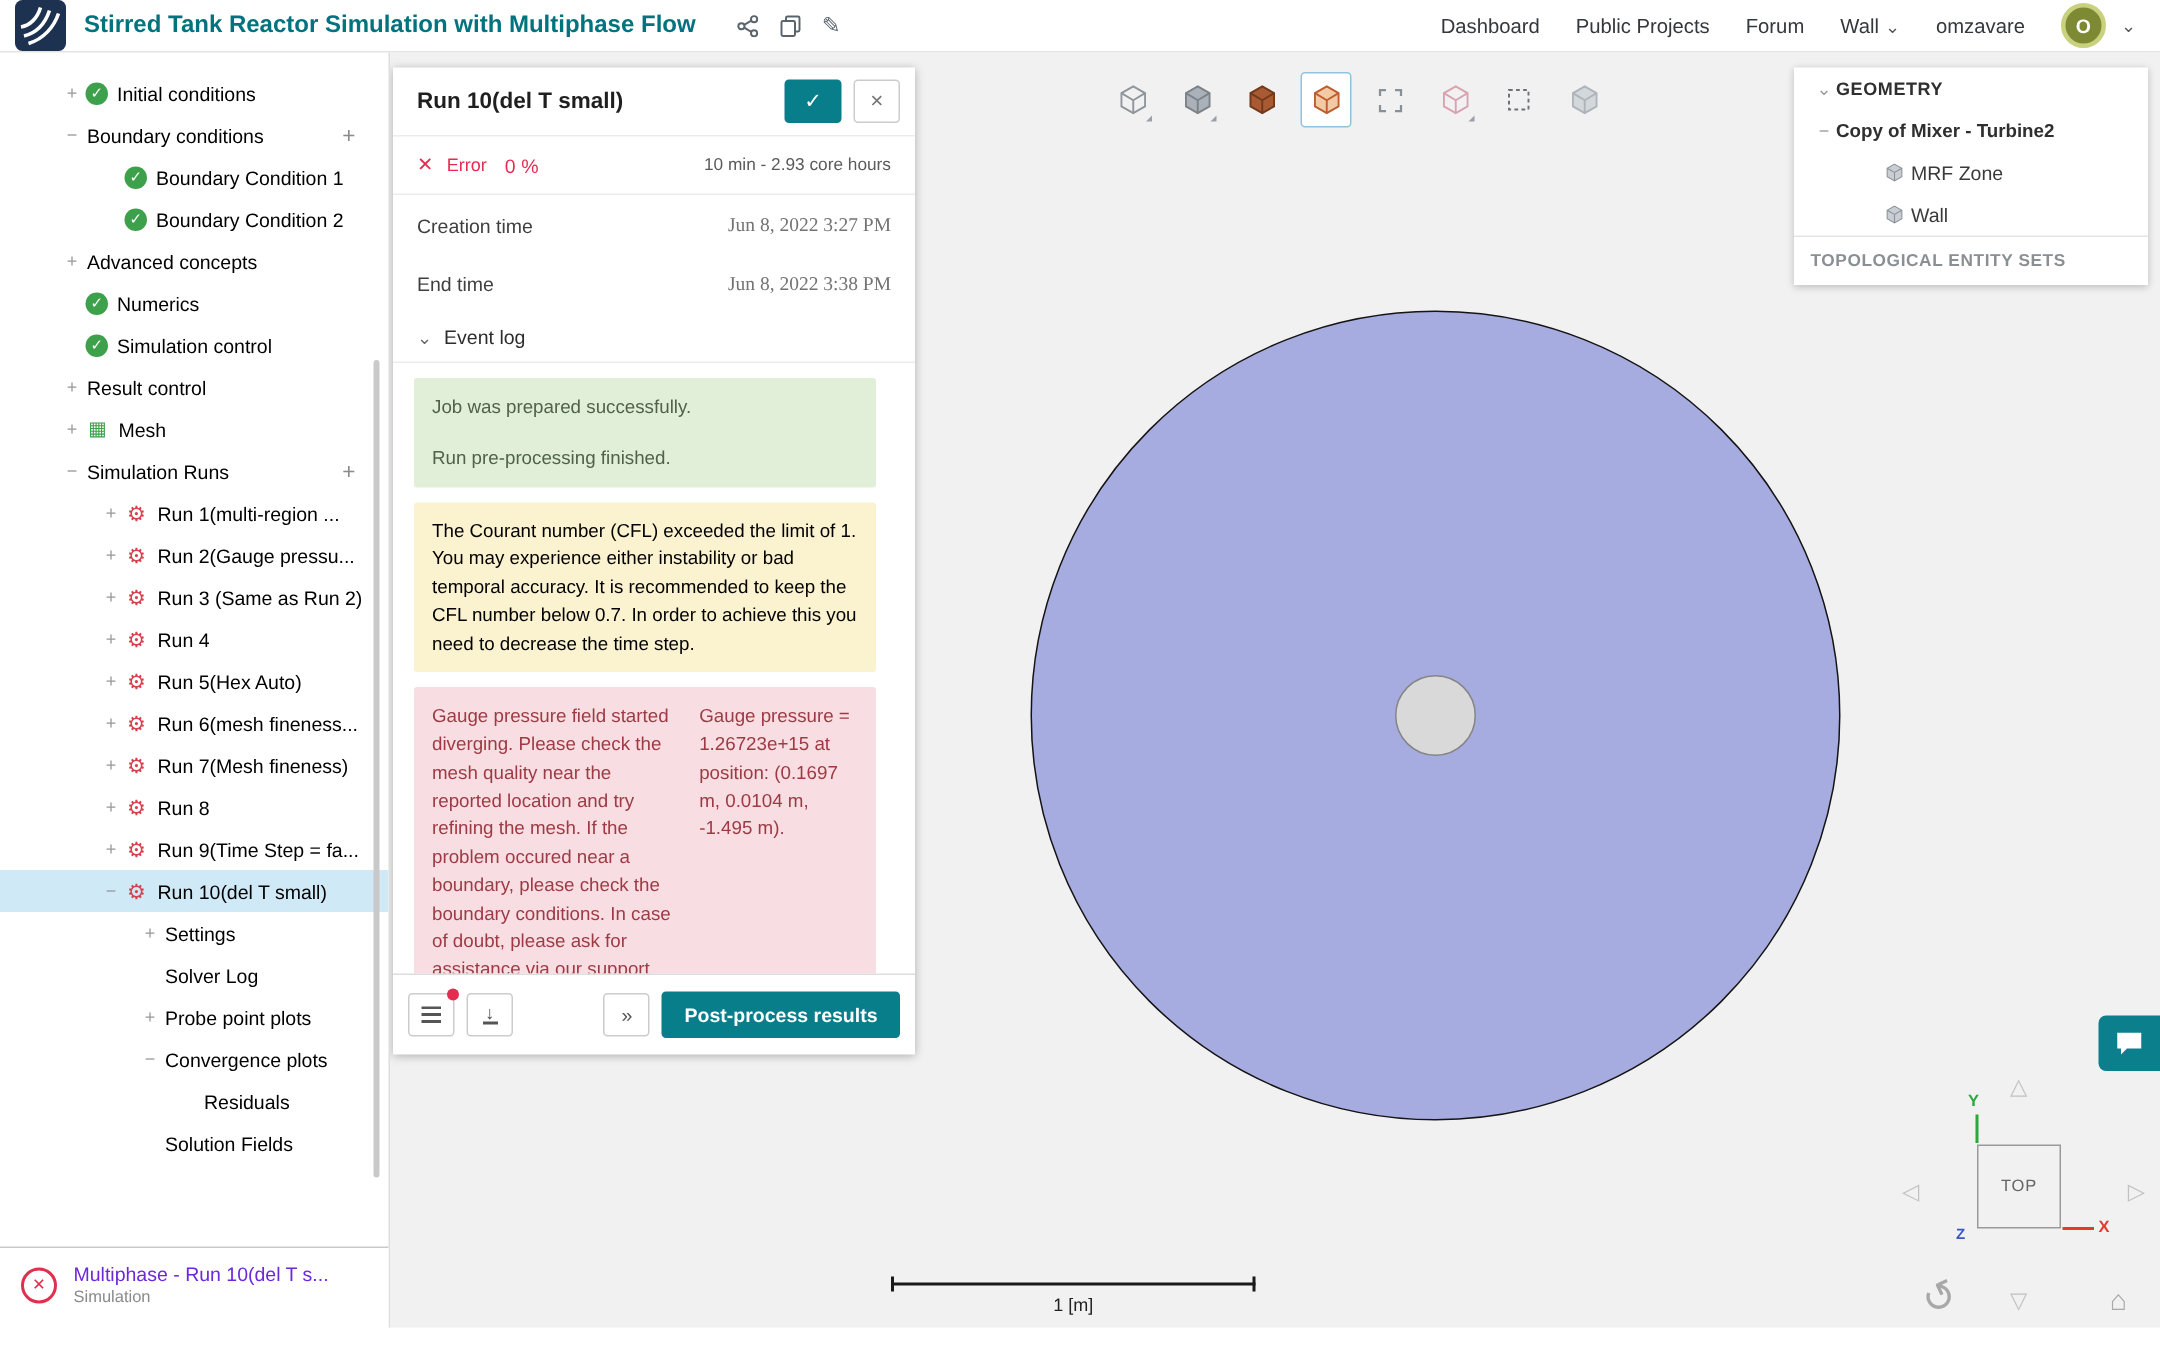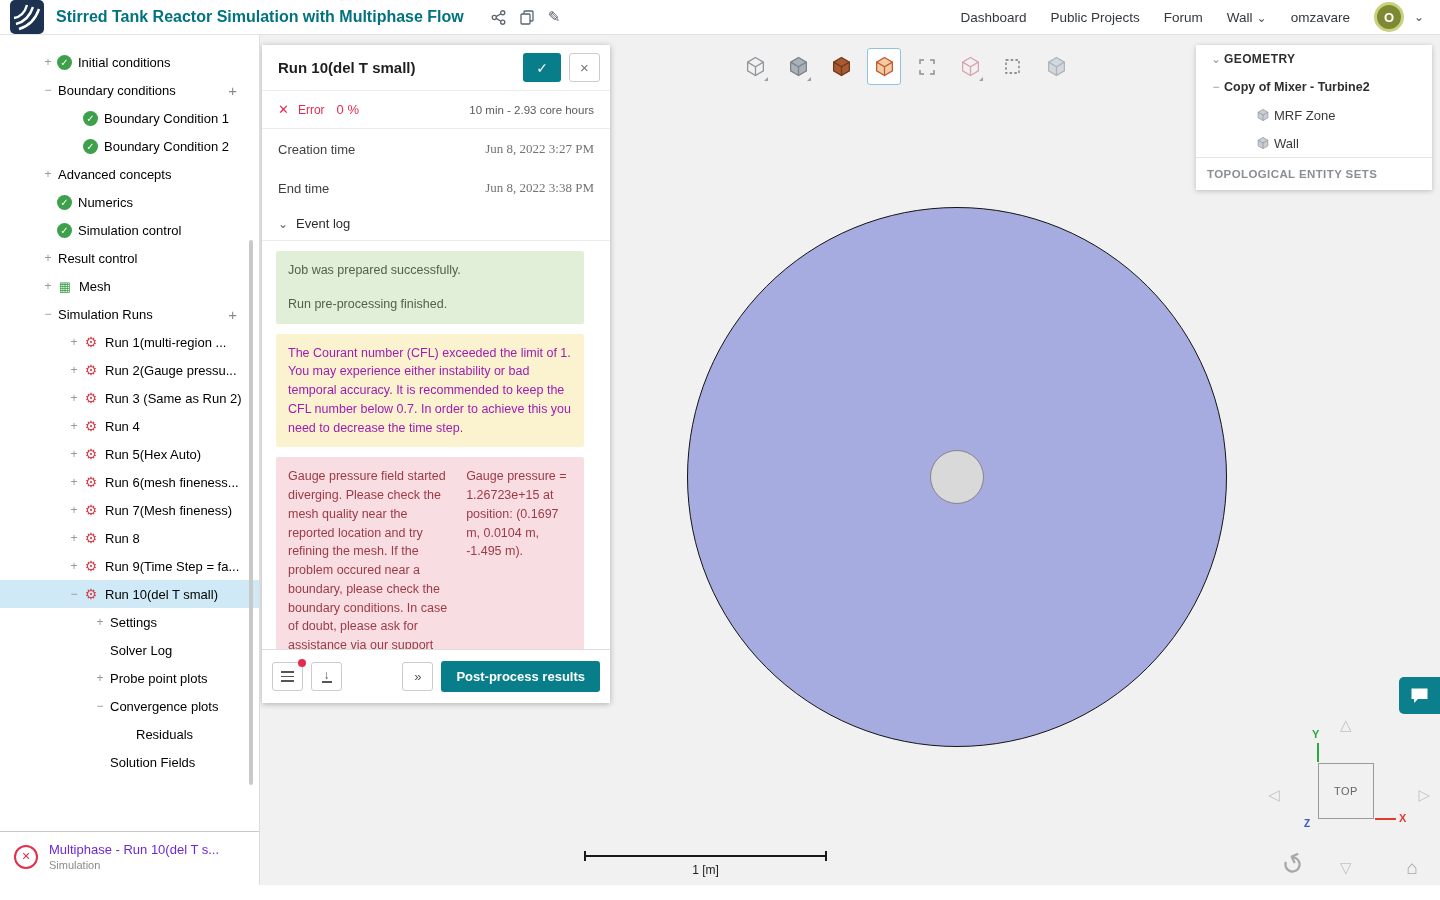--- a/index.html
+++ b/index.html
@@ -65,21 +65,21 @@
 .err-pct { color:#e52b50; font-size:13px; }
 .duration { margin-left:auto; color:#5a5a5a; font-size:11.5px; }
 .rp-row { display:flex; justify-content:space-between; align-items:center; padding:12px 16px 11px; }
 .rp-row .lbl { color:#3f3f3f; }
 .rp-row .val { color:#737373;font-family:Liberation Serif, serif; }
 .event-hdr { display:flex; align-items:center; gap:8px; padding:9px 16px; border-bottom:1px solid #ececec; color:#2c2c2c; cursor:pointer; }
 .event-hdr .chev { margin:0; color:#666; }
 .events { flex:1; overflow:hidden; padding:10px 26px 0 14px; }
 .event { border-radius:2px; padding:10px 12px; margin-bottom:10px; font-size:12.5px; line-height:1.5; }
 .event.success { background:#e2efd8; color:#50624a; }
-.event.warning { background:#fbf2cf; color:#a21caf; }
+.event.warning { background:#fbf2cf; color:#000000; }
 .event.error { background:#f8dee3; color:#9e3a44; }
 .event p + p { margin-top:15px; }
 .event .cols { display:flex; gap:14px; }
 .event .cols .col:first-child { flex:1.55; }
 .event .cols .col:last-child { flex:1; }
 .rp-footer { border-top:1px solid #ddd; padding:11px 10px; display:flex; align-items:center; gap:8px; }
 .ftr-btn { width:31px; height:29px; border:1px solid #ccc; background:#fff; border-radius:3px; color:#555; position:relative; display:flex; align-items:center; justify-content:center; font-size:13px; }
 .red-dot { position:absolute; top:-4px; right:-4px; width:8px; height:8px; border-radius:50%; background:#e52b50; }
 .list-glyph { width:13px; height:11px; background:repeating-linear-gradient(to bottom,#555 0 1.5px,transparent 1.5px 4.6px); }
 .dl-glyph { border-bottom:2px solid #555; padding:0 2px 0; line-height:11px; font-size:12px; color:#555; }
@@ -89,21 +89,21 @@
 
 .geo-panel { position:absolute; top:10px; right:8px; width:236px; background:#fff; box-shadow:0 1px 5px rgba(0,0,0,.22); z-index:12; }
 .geo-row { height:28px; display:flex; align-items:center; cursor:pointer; white-space:nowrap; }
 .geo-row .expander { width:16px; }
 .geo-title { font-size:12px; font-weight:700; letter-spacing:.4px; color:#2f2f2f; }
 .geo-root-label { color:#2f2f2f; font-weight:700; font-size:12.5px; }
 .geo-child-label { color:#3a3a3a; margin-left:4px; }
 .geo-footer { color:#8a8f94; font-size:11.5px; font-weight:700; letter-spacing:.4px; border-top:1px solid #e5e5e5; padding:10px 12px 10px 11px; cursor:pointer; }
 
 
-.scale { position:absolute; left:324px; top:820px; width:243px; }
+.scale { position:absolute; left:334px; top:820px; width:243px; }
 .scale-line { height:2px; background:#1a1a1a; position:relative; }
 .scale-line:before,.scale-line:after { content:""; position:absolute; top:-4px; width:2px; height:10px; background:#1a1a1a; }
 .scale-line:before { left:0; } .scale-line:after { right:0; }
 .scale-label { text-align:center; margin-top:6px; font-size:12px; color:#222; }
 
 
 .gizmo { position:absolute; right:6px; bottom:6px; width:172px; height:162px; z-index:11; }
 .giz { position:absolute; font-size:15px; color:#c2c2c2; cursor:pointer; line-height:1; background:none; border:none; padding:0; }
 .tri-up { left:78px; top:0; }
 .chev-left { left:6px; top:70px; }

